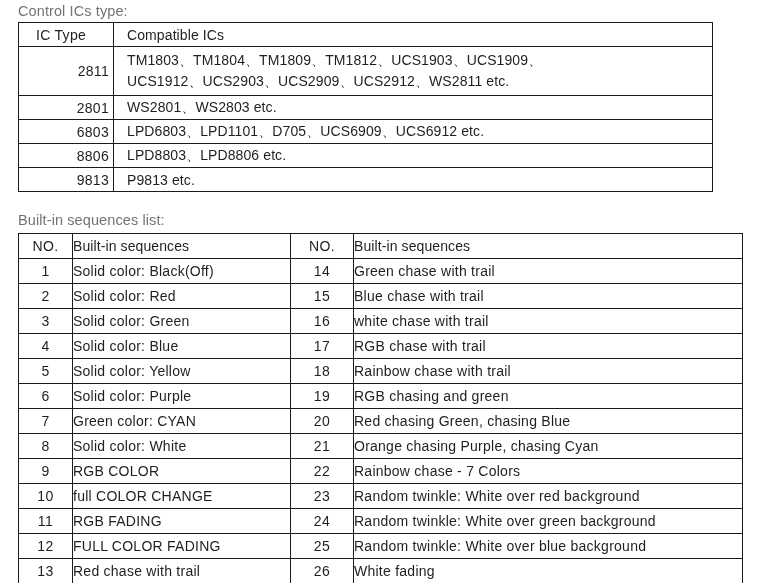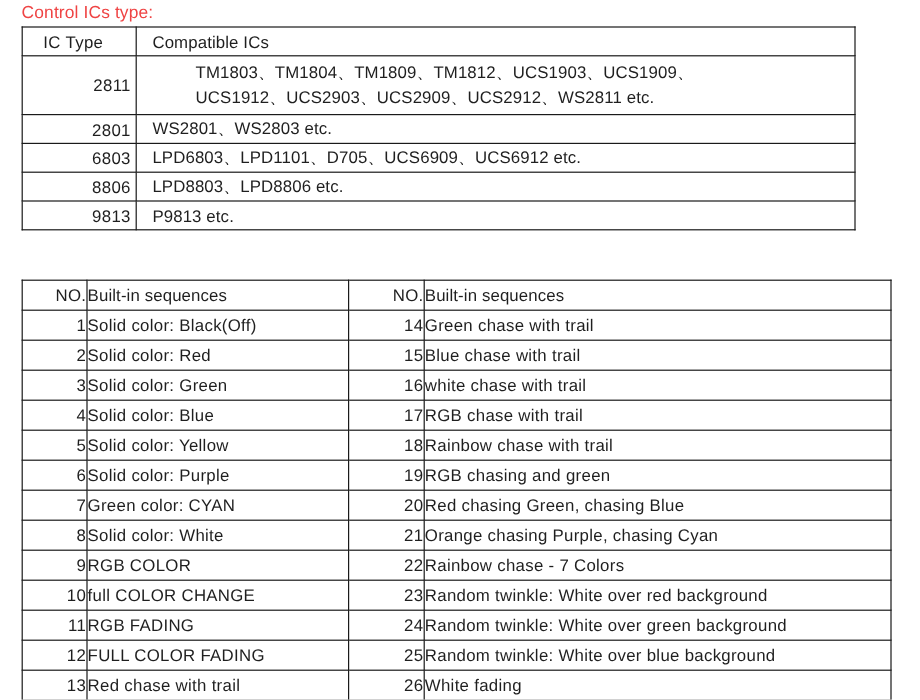--- a/index.html
+++ b/index.html
@@ -21,21 +21,21 @@
     height: 583px;
     background: #ffffff;
   }
 
   
   .caption {
     position: absolute;
     left: 18px;
     font-size: 14.5px;
     line-height: 18px;
-    color: #ef4444;
+    color: #737373;
     white-space: nowrap;
     letter-spacing: 0.1px;
   }
   #caption-ics  { top: 2px; }
   #caption-seqs { top: 211px; }
 
   
   table.grid {
     position: absolute;
     border-collapse: collapse;
@@ -73,35 +73,35 @@
     padding-left: 13px;
     padding-right: 6px;
     white-space: nowrap;
     letter-spacing: 0.1px;
   }
   #ics-table tr.tall td { height: 48px; }
   #ics-table .multiline {
     line-height: 21px;
     white-space: normal;
   }
-  #ics-table .multiline .ln { display: block; white-space: nowrap; margin-left: 36px; }
+  #ics-table .multiline .ln { display: block; white-space: nowrap; }
 
   
   #seq-table {
     left: 18px;
     top: 233px;
     width: 724px;
   }
   #seq-table col.c-no   { width: 54px; }
   #seq-table col.c-desc { width: 218px; }
   #seq-table col.c-no2  { width: 63px; }
   #seq-table col.c-desc2{ width: 389px; }
   #seq-table td, #seq-table th { height: 24px; }
   #seq-table .cell-no {
-    text-align: right;
+    text-align: center;
     letter-spacing: 0.4px;
   }
   #seq-table .cell-no.head { letter-spacing: 0.3px; }
   #seq-table .cell-desc {
     padding-right: 5px;
     white-space: nowrap;
     letter-spacing: 0.25px;
   }
   #seq-table .cell-desc.head { letter-spacing: 0.1px; }
 </style>
@@ -143,20 +143,21 @@
           <td class="cell-type">8806</td>
           <td class="cell-list">LPD8803、LPD8806 etc.</td>
         </tr>
         <tr>
           <td class="cell-type">9813</td>
           <td class="cell-list">P9813 etc.</td>
         </tr>
       </tbody>
   </table>
 
+  <div class="caption" id="caption-seqs">Built-in sequences list:</div>
 
   <table class="grid" id="seq-table">
     <colgroup>
       <col class="c-no">
         <col class="c-desc">
         <col class="c-no2">
         <col class="c-desc2">
     </colgroup>
     <tbody id="seq-body">
         <tr>

